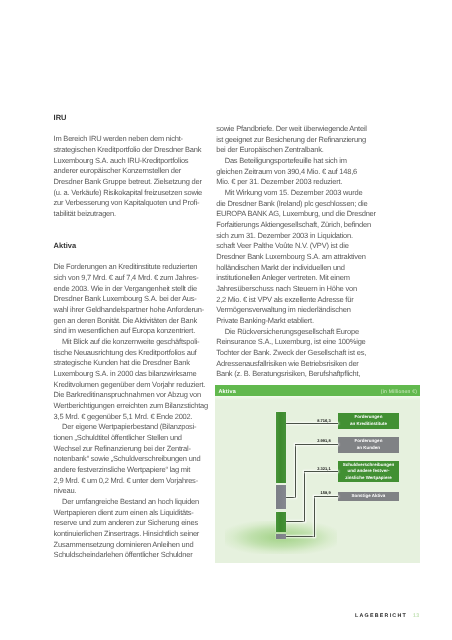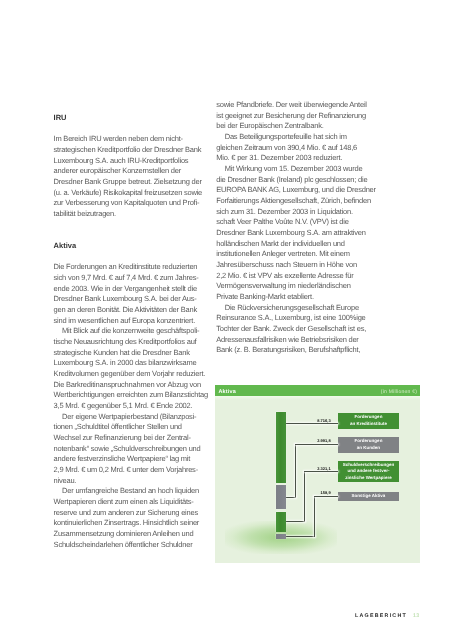--- a/index.html
+++ b/index.html
@@ -3,21 +3,21 @@
 <meta charset="utf-8">
 <style>
   html,body{margin:0;padding:0;background:#ffffff;}
   body{width:452px;height:640px;overflow:hidden;-webkit-font-smoothing:antialiased;text-rendering:geometricPrecision;
        font-family:"Liberation Sans",sans-serif;}
   .page{position:relative;width:452px;height:640px;background:#fff;filter:opacity(1);}
 
   .col{position:absolute;width:152px;font-size:7.5px;color:#5a5a5a;
        letter-spacing:-0.22px;}
   #colL{left:53.6px;top:112.9px;}
-  #colR{left:216.2px;top:100px;}
+  #colR{left:216.2px;top:124px;}
 
   .ln{height:10.68px;line-height:10.68px;white-space:nowrap;}
   .blank{height:10.68px;}
   .sec-head{font-weight:bold;color:#333333;letter-spacing:0px;}
   .ind{padding-left:8.5px;}
 
   
   #chart{position:absolute;left:214.9px;top:384.9px;width:204.8px;height:178px;}
   #chart-head{position:absolute;left:0;top:0;width:204.8px;height:10.8px;
               background:#62b94e;}
@@ -70,20 +70,21 @@
       <div class="ln">zur Verbesserung von Kapitalquoten und Profi-</div>
       <div class="ln">tabilität beizutragen.</div>
       <div class="blank"></div>
       <div class="blank"></div>
       <div class="ln sec-head">Aktiva</div>
       <div class="blank"></div>
       <div class="ln">Die Forderungen an Kreditinstitute reduzierten</div>
       <div class="ln">sich von 9,7 Mrd. € auf 7,4 Mrd. € zum Jahres-</div>
       <div class="ln">ende 2003. Wie in der Vergangenheit stellt die</div>
       <div class="ln">Dresdner Bank Luxembourg S.A. bei der Aus-</div>
+      <div class="ln">wahl ihrer Geldhandelspartner hohe Anforderun-</div>
       <div class="ln">gen an deren Bonität. Die Aktivitäten der Bank</div>
       <div class="ln">sind im wesentlichen auf Europa konzentriert.</div>
       <div class="ln ind">Mit Blick auf die konzernweite geschäftspoli-</div>
       <div class="ln">tische Neuausrichtung des Kreditportfolios auf</div>
       <div class="ln">strategische Kunden hat die Dresdner Bank</div>
       <div class="ln">Luxembourg S.A. in 2000 das bilanzwirksame</div>
       <div class="ln">Kreditvolumen gegenüber dem Vorjahr reduziert.</div>
       <div class="ln">Die Barkreditinanspruchnahmen vor Abzug von</div>
       <div class="ln">Wertberichtigungen erreichten zum Bilanzstichtag</div>
       <div class="ln">3,5 Mrd. € gegenüber 5,1 Mrd. € Ende 2002.</div>

